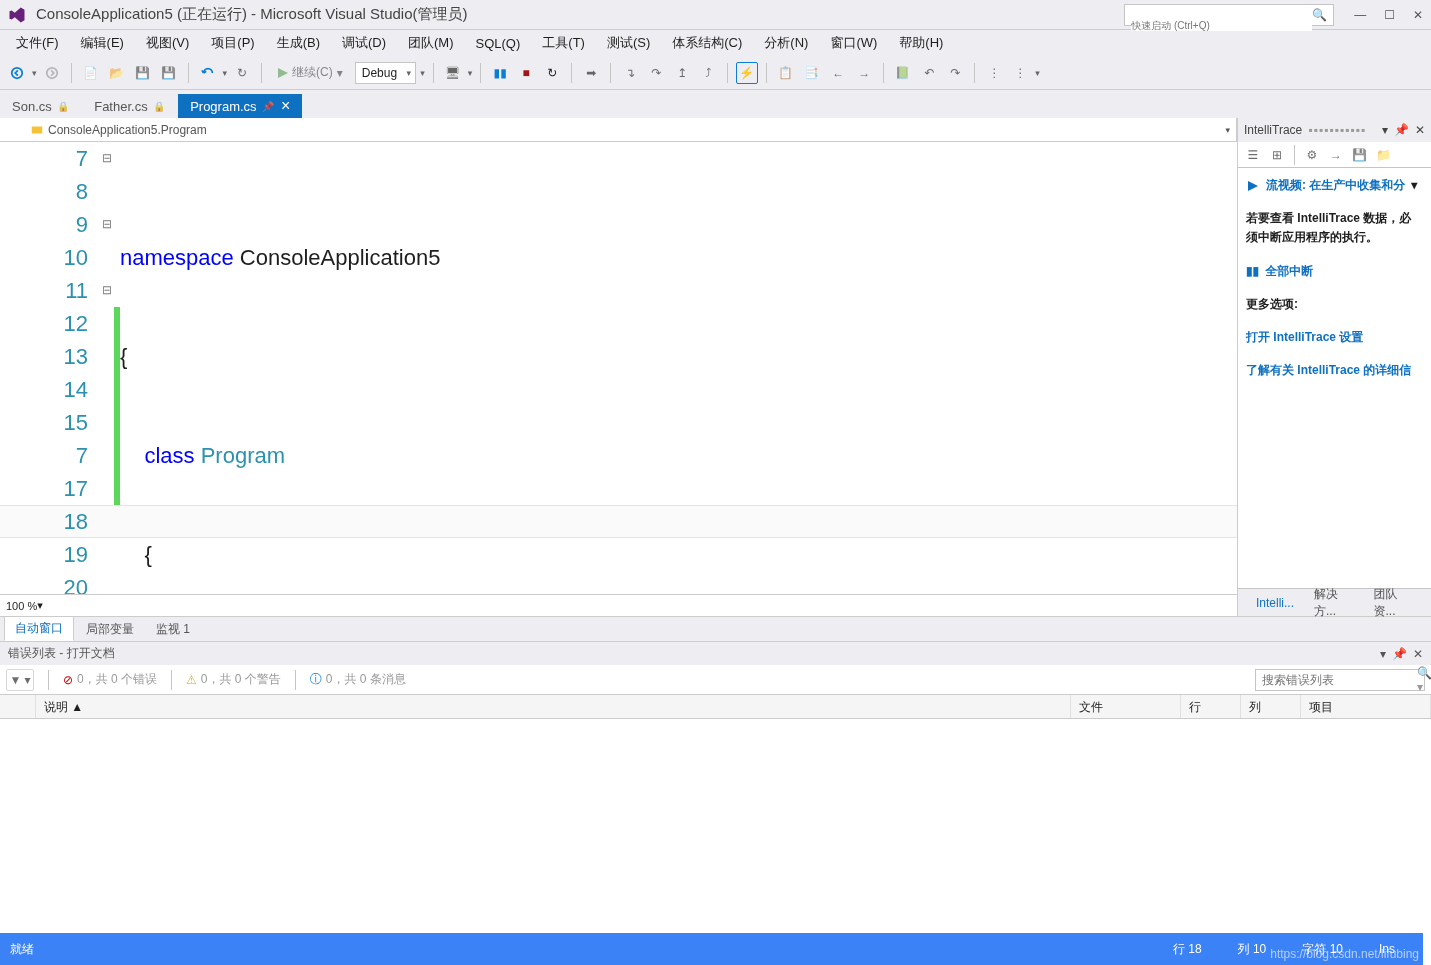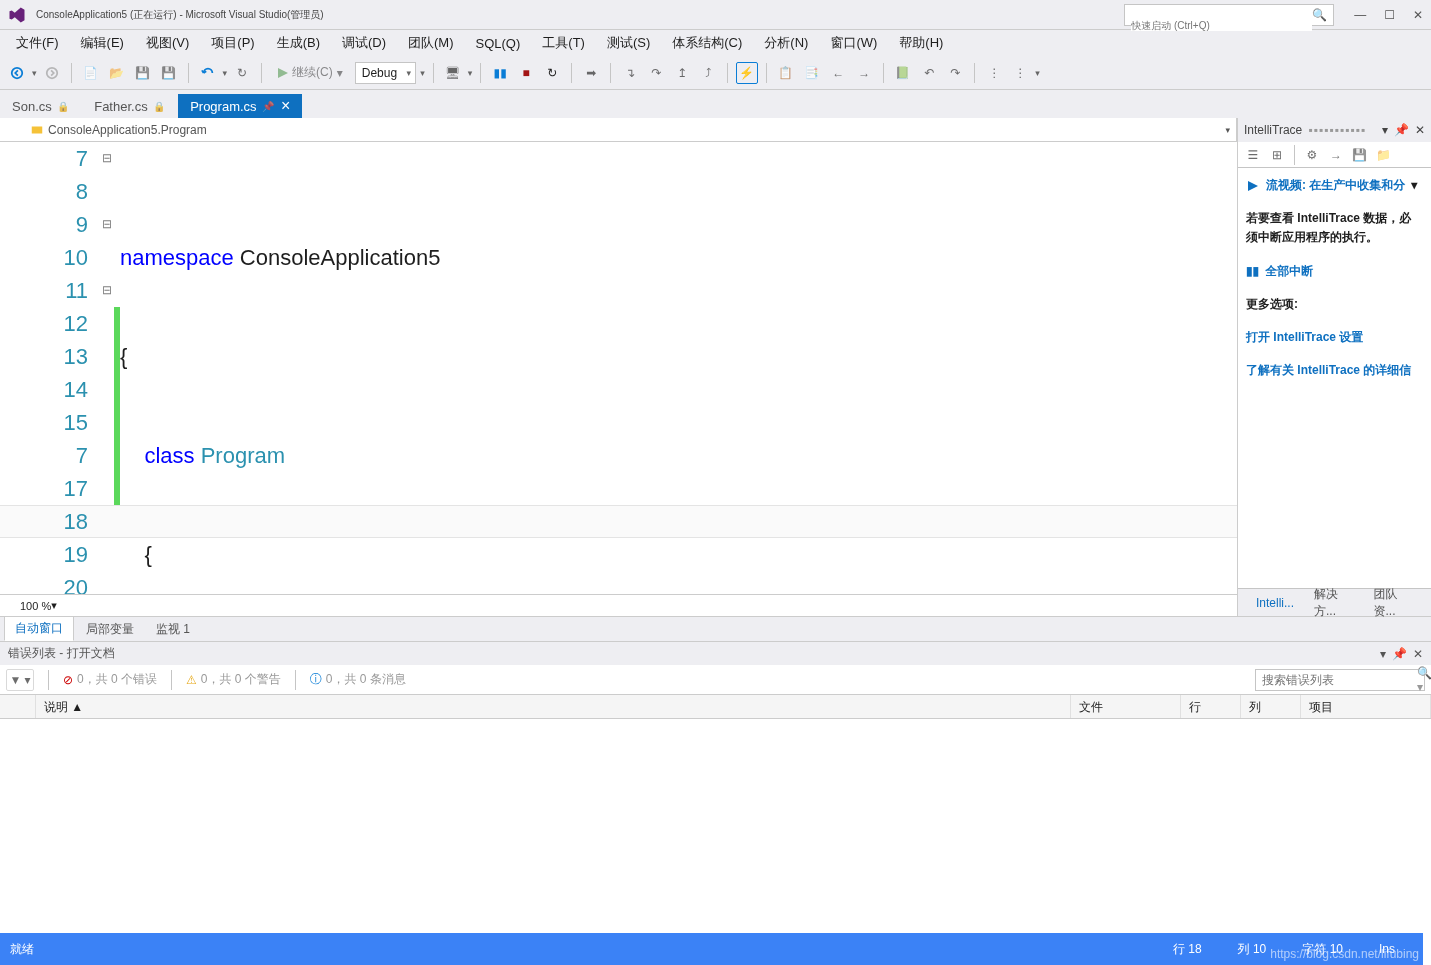--- a/index.html
+++ b/index.html
@@ -1,21 +1,21 @@
 <!DOCTYPE html>
 <html><head>
 <meta charset="utf-8">
 <style>
 * { margin: 0; padding: 0; box-sizing: border-box; font-family: "Microsoft YaHei", "Segoe UI", sans-serif; }
 body { width: 1431px; height: 965px; background: #fff; font-size: 12px; color: #1e1e1e; overflow: hidden; }
 
 
 .titlebar { height: 30px; background: #eeeef2; display: flex; align-items: center; padding: 0 8px; border-bottom: 1px solid #ccc; }
 .vs-logo { width: 18px; height: 18px; margin-right: 10px; }
-.titlebar .txt { font-size: 10px; color: #444; flex: 1; }
+.titlebar .txt { font-size: 15px; color: #444; flex: 1; }
 .quick-launch { width: 210px; height: 22px; border: 1px solid #c5c5c5; background: #fff; display: flex; align-items: center; padding: 0 6px; color: #999; margin-right: 10px; }
 .quick-launch input { border: none; flex: 1; outline: none; font-size: 10px; margin-top: 21px; }
 .win-btns { display: flex; gap: 18px; margin-left: 10px; color: #555; }
 .win-btns span { cursor: pointer; }
 
 
 .menubar { height: 26px; background: #eeeef2; display: flex; align-items: center; padding: 0 6px; gap: 2px; }
 .menubar .mi { padding: 3px 10px; cursor: pointer; font-size: 13px; }
 
 
@@ -50,21 +50,21 @@
 .fold-box { font-size: 12px; color: #808080; text-align: center; height: 33px; line-height: 33px; }
 .marker { width: 6px; }
 .marker .m { height: 33px; }
 .marker .m.green { background: #5bd85b; }
 .code { flex: 1; white-space: pre; line-height: 33px; position: relative; }
 .code .line { height: 33px; }
 .kw { color: #0000ff; }
 .type { color: #2b91af; }
 .current-line { position: absolute; left: -120px; right: 0; height: 33px; top: 363px; border-top: 1px solid #e4e4e4; border-bottom: 1px solid #e4e4e4; background: #fafafa; z-index: -1; }
 
-.zoom { height: 22px; display: flex; align-items: center; padding: 0 20px; border-top: 1px solid #ccc; font-size: 11px; }
+.zoom { height: 22px; display: flex; align-items: center; padding: 0 6px; border-top: 1px solid #ccc; font-size: 11px; }
 
 
 .rightpanel { width: 194px; border-left: 1px solid #ccc; background: #eeeef2; display: flex; flex-direction: column; }
 .panel-hdr { height: 24px; display: flex; align-items: center; padding: 0 6px; gap: 6px; font-size: 12px; color: #444; }
 .panel-hdr .spacer { flex: 1; }
 .panel-hdr .dots { color: #999; letter-spacing: 1px; }
 .panel-tb { height: 26px; display: flex; align-items: center; padding: 0 4px; gap: 2px; border-bottom: 1px solid #c5c5c5; background: #fff; }
 .panel-body { flex: 1; background: #fff; padding: 8px; font-size: 12px; line-height: 1.6; font-weight: bold; }
 .panel-body .link { color: #0e70c0; cursor: pointer; }
 .panel-body .sec { margin-top: 14px; }

